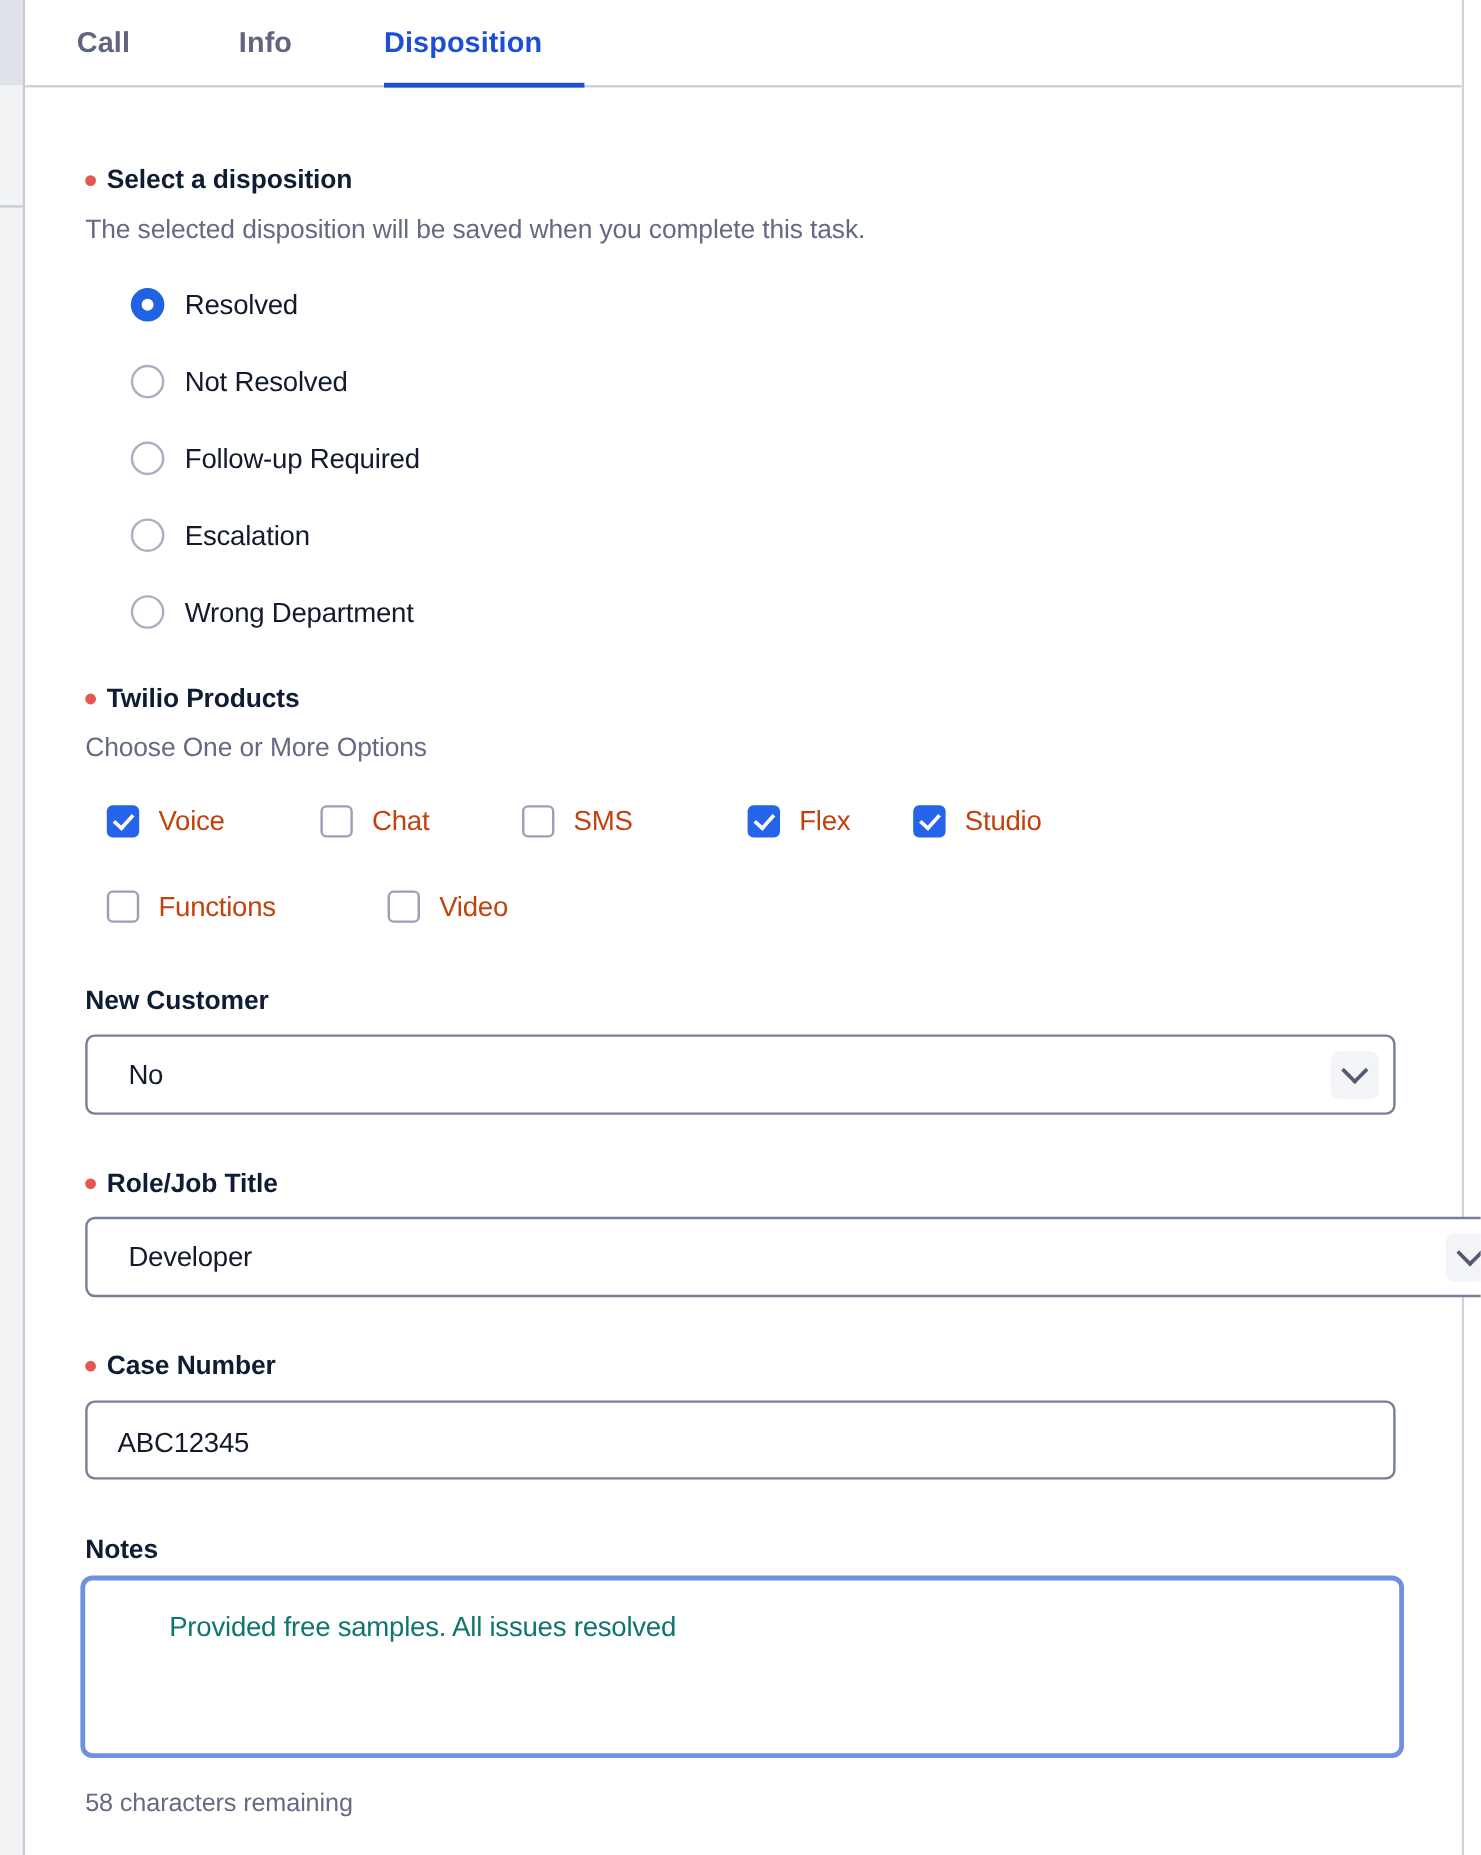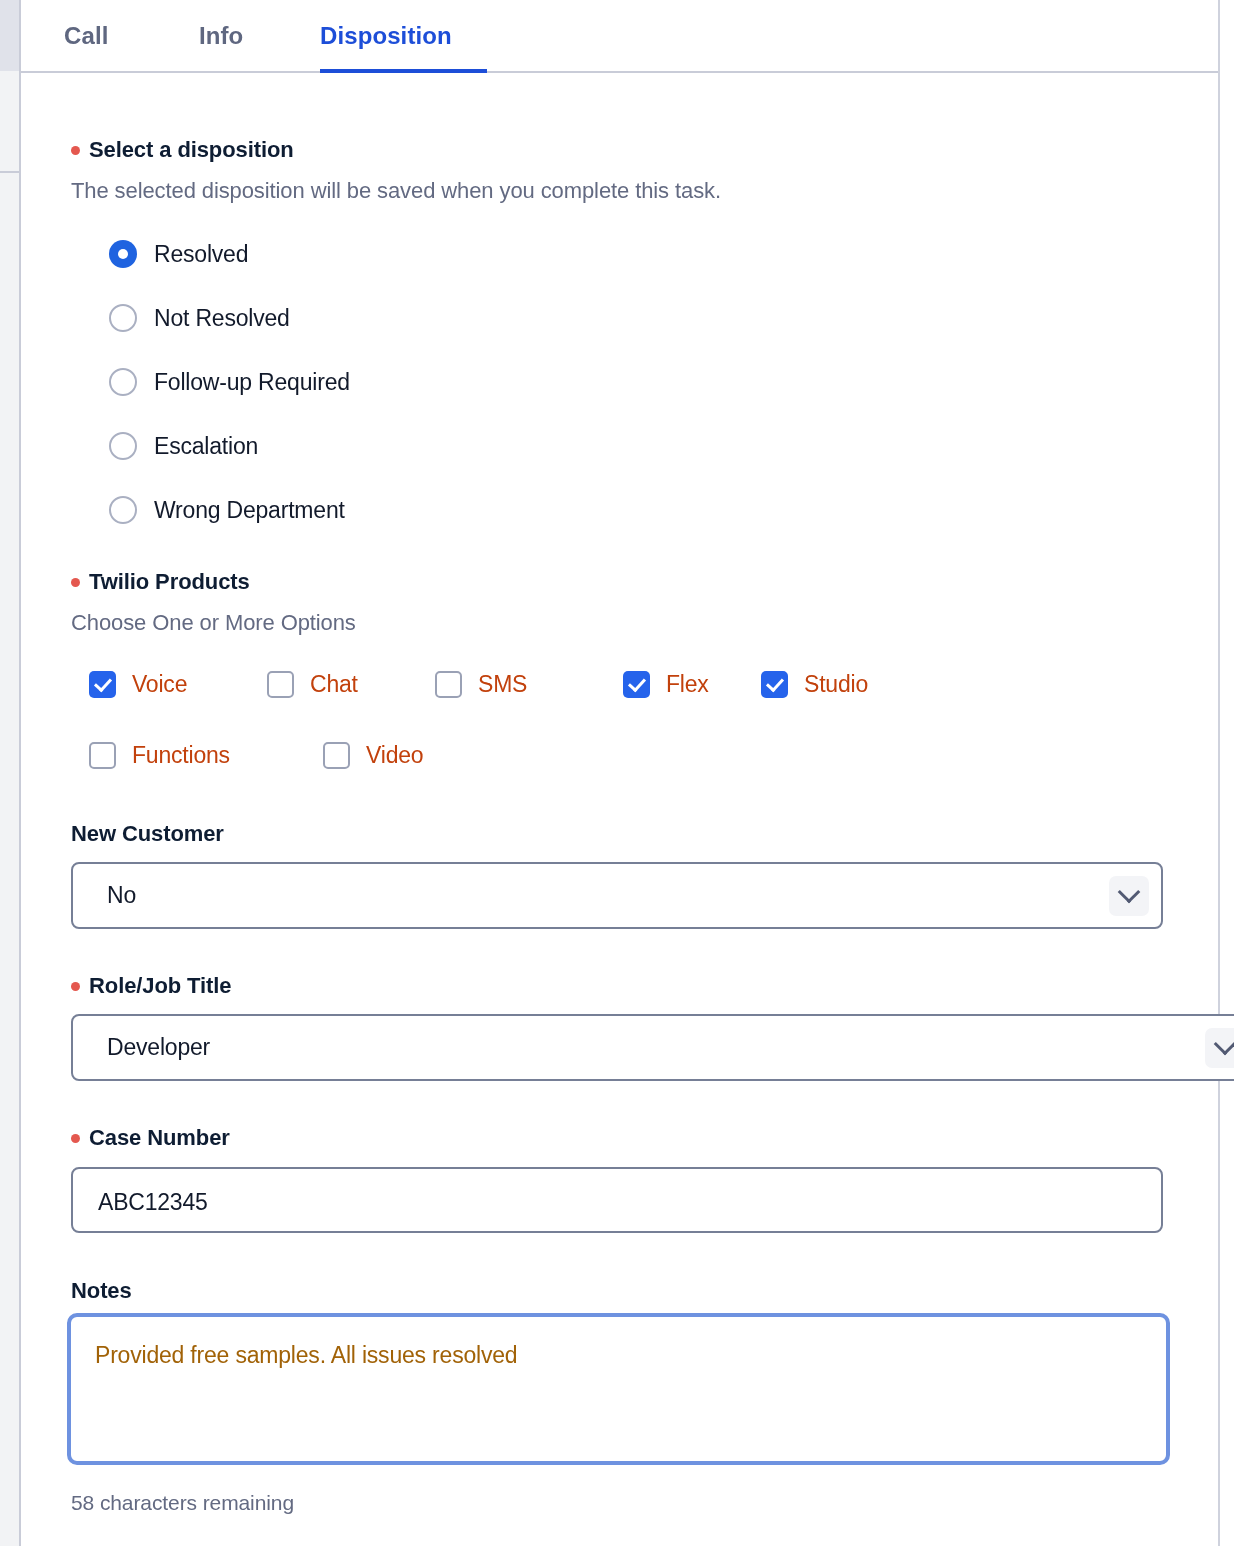--- a/index.html
+++ b/index.html
@@ -236,24 +236,25 @@
     padding-left: 25px;
     letter-spacing: -0.2px;
     line-height: 66px;
   }
   .area-box {
     border: 4px solid #6e92e0;
     border-radius: 10px;
   }
   .area-value {
     font-size: 23px;
-    color: #a16207;
+    color: #0f766e;
     padding: 24px 24px 0 24px;
     letter-spacing: -0.2px;
     line-height: 1.3;
+    margin-left: 46px;
   }
   .counter {
     position: absolute;
     font-size: 21px;
     color: #636a82;
     letter-spacing: -0.1px;
   }
 </style>
 </head>
 <body>

